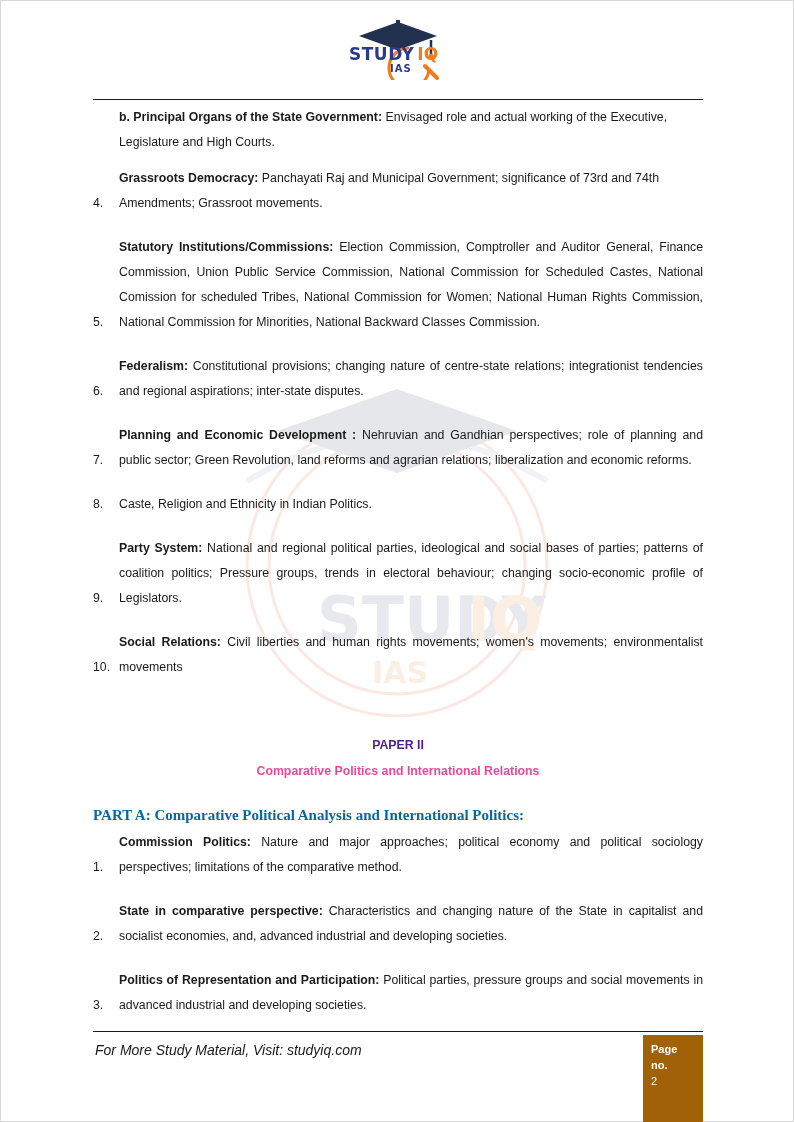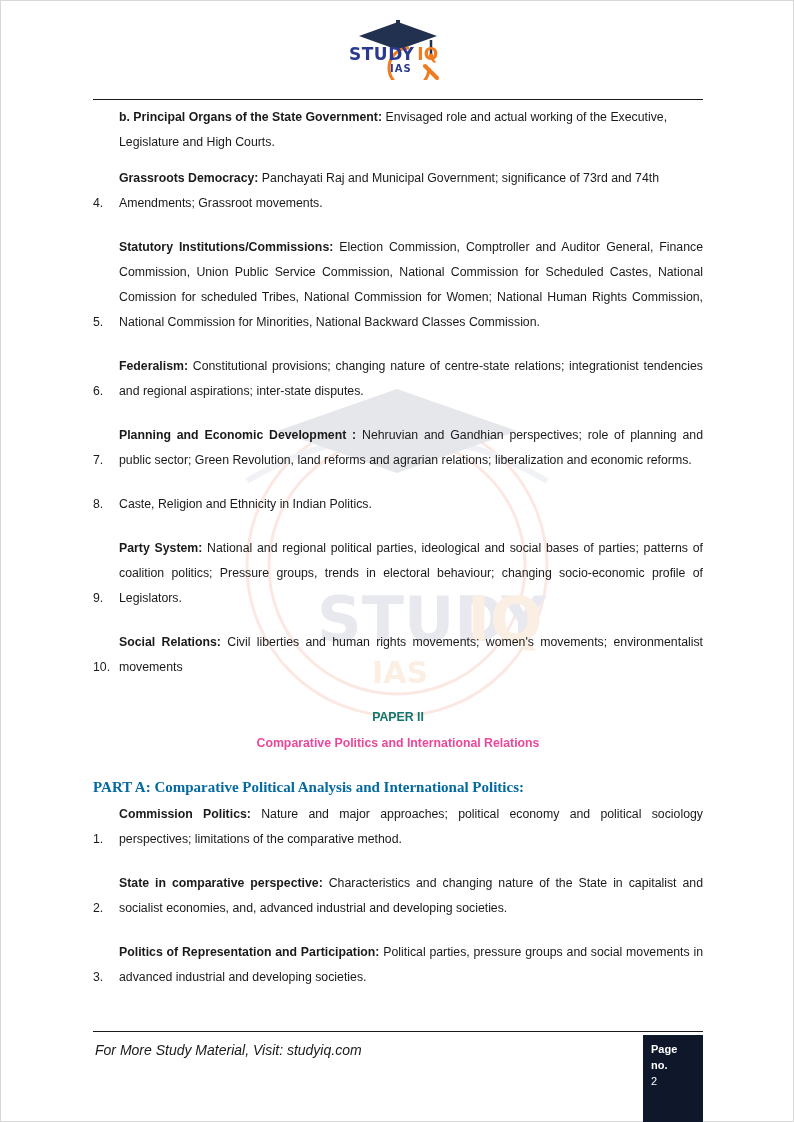--- a/index.html
+++ b/index.html
@@ -128,23 +128,23 @@
     text-align: justify;
     text-justify: inter-word;
   }
   .body.noj { text-align: left; }
   .lead { font-weight: bold; }
 
   .spacer-sm { height: 8px; }
 
   
   .paper-block {
-    margin-top: 24px;
+    margin-top: 52px;
     text-align: center;
-    color: #0f766e;
+    color: #4c1d95;
     font-weight: bold;
     font-size: 12.3px;
     line-height: 26px;
   }
   .paper-sub {
     text-align: center;
     color: #ec4899;
     font-weight: bold;
     font-size: 12.3px;
     line-height: 26px;
@@ -177,21 +177,21 @@
     color: #1a1a1a;
     z-index: 2;
     font-style: italic;
   }
   .page-box {
     position: absolute;
     left: 642px;
     top: 1034px;
     width: 60px;
     height: 88px;
-    background: #0f172a;
+    background: #a16207;
     color: #ffffff;
     z-index: 3;
     padding: 6px 8px 0 8px;
     box-sizing: border-box;
     font-size: 11px;
     line-height: 16px;
     font-weight: bold;
   }
   .page-num { font-weight: normal; }
 </style>

